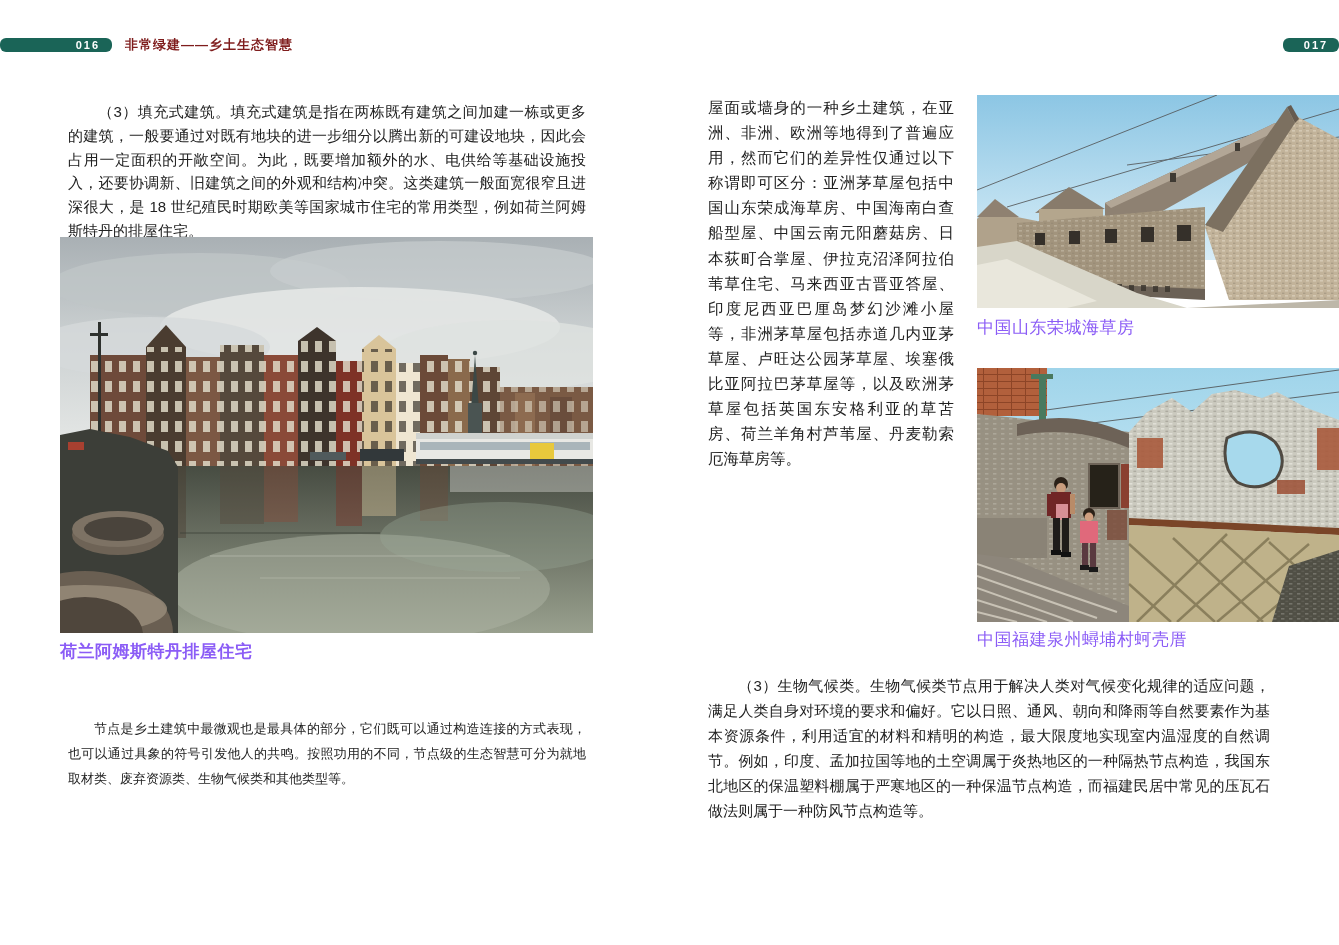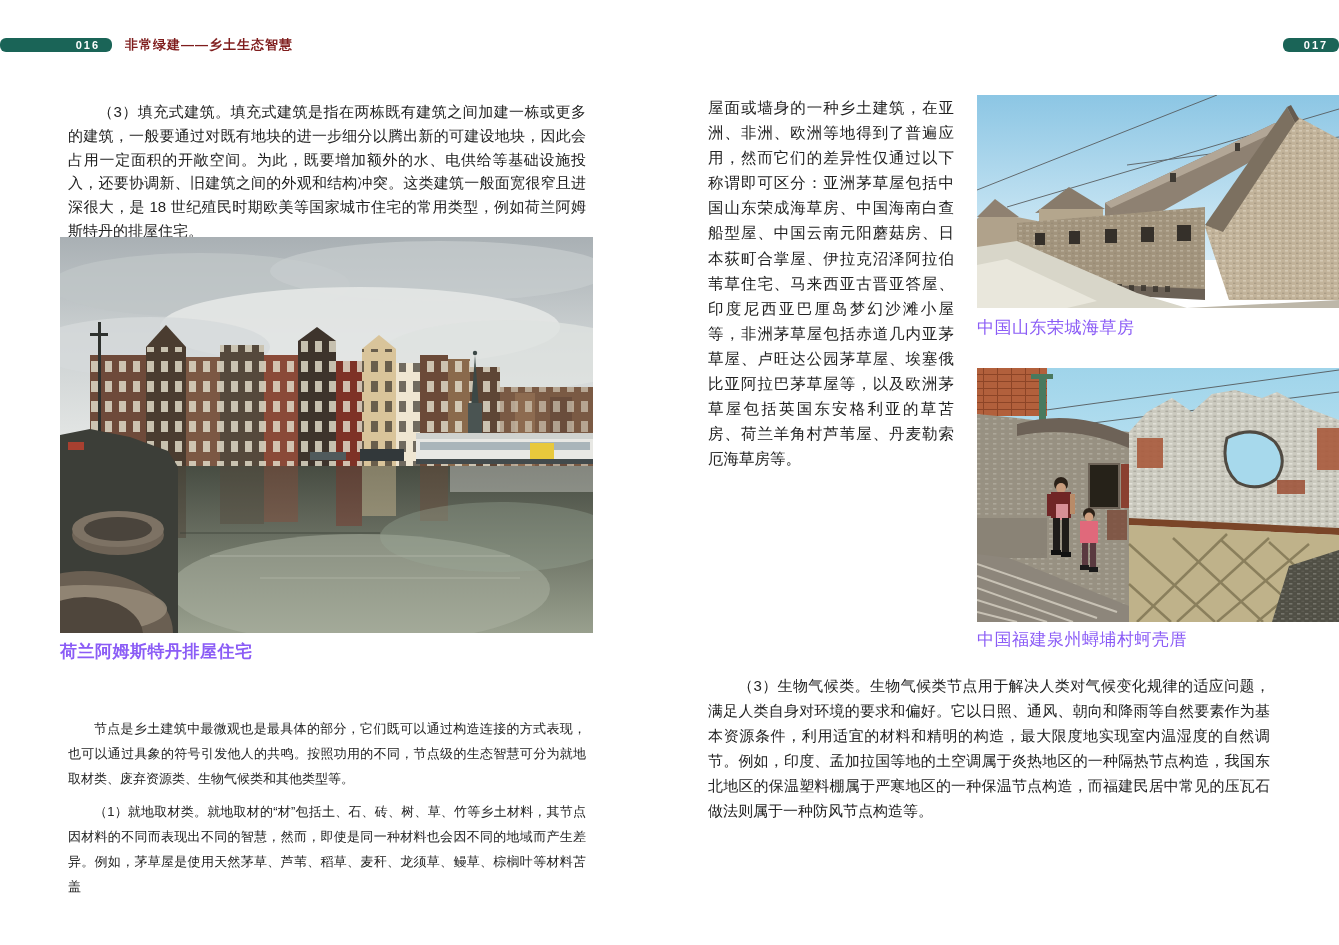--- a/index.html
+++ b/index.html
@@ -168,21 +168,20 @@
         <ellipse cx="25" cy="398" rx="58" ry="38" fill="#4f463c"></ellipse>
       </g>
     </svg>
   </div>
 
   <div class="caption cap-amsterdam">荷兰阿姆斯特丹排屋住宅</div>
 
 
   <div class="tx left-bottom">
     <p class="ind">节点是乡土建筑中最微观也是最具体的部分，它们既可以通过构造连接的方式表现，也可以通过具象的符号引发他人的共鸣。按照功用的不同，节点级的生态智慧可分为就地取材类、废弃资源类、生物气候类和其他类型等。</p>
-    <p class="ind">（1）就地取材类。就地取材的“材”包括土、石、砖、树、草、竹等乡土材料，其节点因材料的不同而表现出不同的智慧，然而，即使是同一种材料也会因不同的地域而产生差异。例如，茅草屋是使用天然茅草、芦苇、稻草、麦秆、龙须草、鳗草、棕榈叶等材料苫盖</p>
   </div>
 
   <div class="tx right-col">
     <p>屋面或墙身的一种乡土建筑，在亚洲、非洲、欧洲等地得到了普遍应用，然而它们的差异性仅通过以下称谓即可区分：亚洲茅草屋包括中国山东荣成海草房、中国海南白查船型屋、中国云南元阳蘑菇房、日本荻町合掌屋、伊拉克沼泽阿拉伯苇草住宅、马来西亚古晋亚答屋、印度尼西亚巴厘岛梦幻沙滩小屋等，非洲茅草屋包括赤道几内亚茅草屋、卢旺达公园茅草屋、埃塞俄比亚阿拉巴茅草屋等，以及欧洲茅草屋包括英国东安格利亚的草苫房、荷兰羊角村芦苇屋、丹麦勒索厄海草房等。</p>
   </div>
 
   <div class="photo photo-seaweed">
     <svg viewBox="0 0 362 213" preserveAspectRatio="none">
       <defs>
         <linearGradient id="swSky" x1="0" y1="0" x2="0" y2="1">

